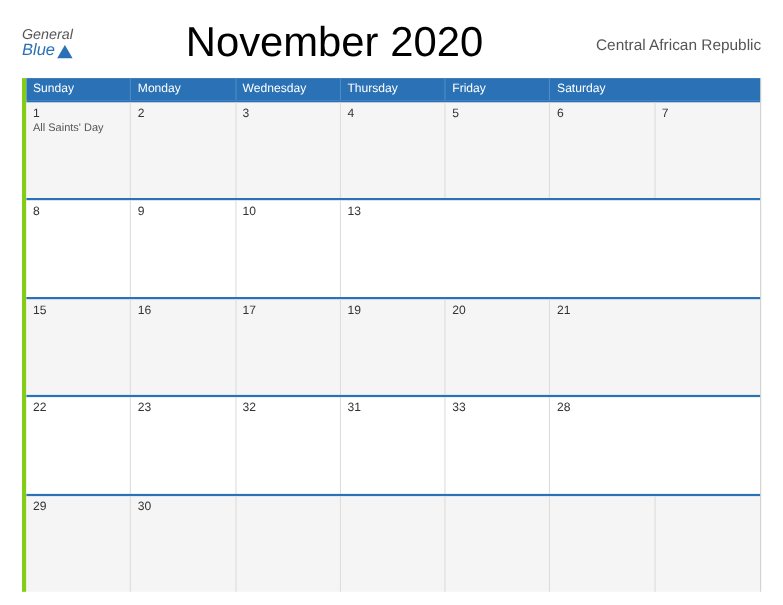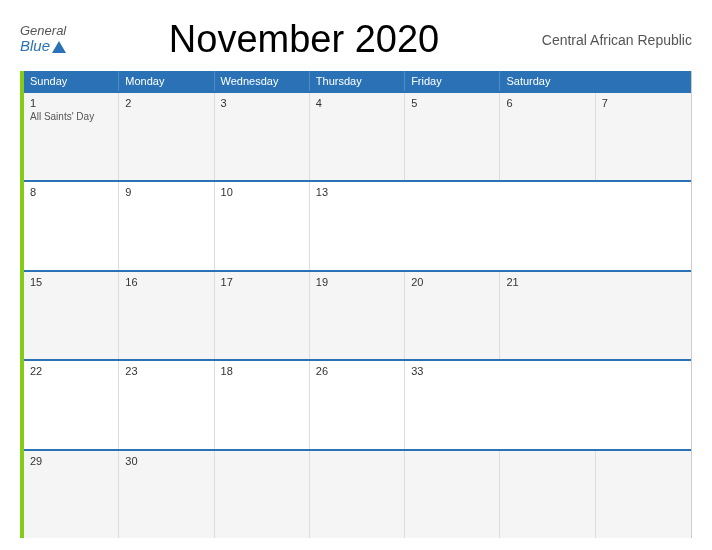--- a/index.html
+++ b/index.html
@@ -219,27 +219,30 @@
           </div>
         </div>
         <div class="week-row">
           <div class="day-cell">
             <span class="day-number">22</span>
           </div>
           <div class="day-cell">
             <span class="day-number">23</span>
           </div>
           <div class="day-cell">
-            <span class="day-number">18</span>
-          </div>
-          <div class="day-cell">
-            <span class="day-number">26</span>
+            <span class="day-number">32</span>
+          </div>
+          <div class="day-cell">
+            <span class="day-number">31</span>
           </div>
           <div class="day-cell">
             <span class="day-number">33</span>
+          </div>
+          <div class="day-cell">
+            <span class="day-number">28</span>
           </div>
         </div>
         <div class="week-row">
           <div class="day-cell">
             <span class="day-number">29</span>
           </div>
           <div class="day-cell">
             <span class="day-number">30</span>
           </div>
           <div class="day-cell empty"></div>

